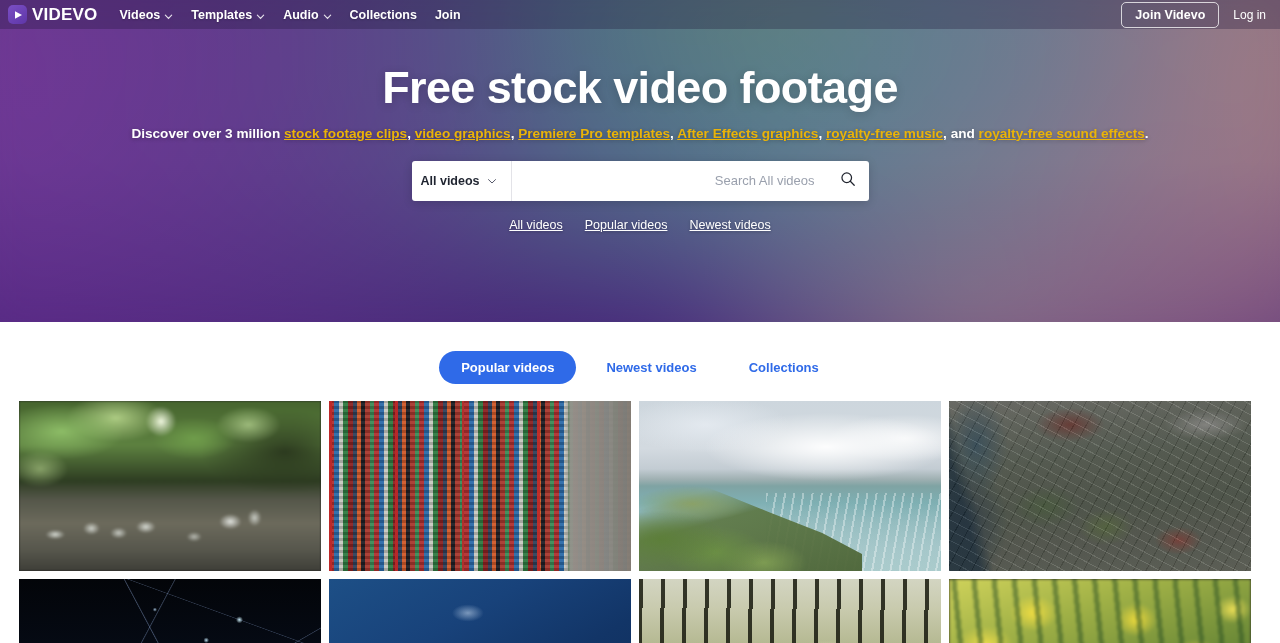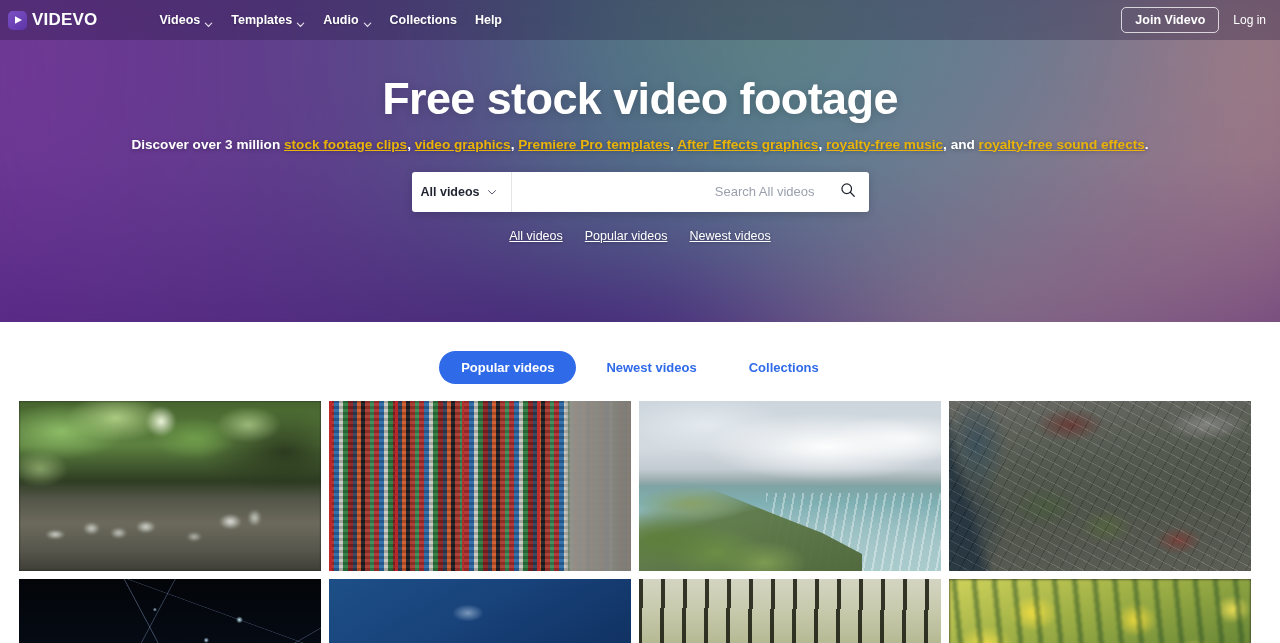--- a/index.html
+++ b/index.html
@@ -41,41 +41,40 @@
       linear-gradient(180deg, #5e6f86 0%, #5c6f8a 30%, #5a5590 58%, #4c2f84 84%, #4a1f78 100%);
   }
   .hero-veil {
     position: absolute; inset: 0;
     background: linear-gradient(180deg, rgba(40,30,70,0.10) 0%, rgba(48,24,92,0.10) 50%, rgba(60,22,110,0.28) 100%);
   }
 
   
   .navbar {
     position: relative; z-index: 20;
-    height: 40px;
+    height: 29px;
     display: flex;
     align-items: center;
     padding: 0 14px 0 8px;
     background: rgba(30,20,55,0.30);
-    gap: 40px;
   }
   .logo-wrap { display: flex; align-items: center; gap: 5px; margin-right: 22px; }
   .logo-mark {
     width: 19px; height: 19px; border-radius: 5px;
     background: linear-gradient(145deg, #7b4fc4 0%, #5e36a8 100%);
     display: flex; align-items: center; justify-content: center;
   }
   .logo-mark svg { display: block; }
   .logo-text {
     color: #fff; font-size: 17px; font-weight: bold;
     letter-spacing: 0.2px;
   }
   .nav-links { display: flex; align-items: center; gap: 18px; }
   .nav-item {
-    display: flex; align-items: flex-end; gap: 4px;
+    display: flex; align-items: center; gap: 4px;
     color: #ffffff; font-size: 12.5px; font-weight: bold;
     cursor: pointer; white-space: nowrap;
     text-shadow: 0 1px 2px rgba(0,0,0,0.25);
   }
   .caret { display: inline-block; width: 9px; height: 9px; opacity: 0.85; }
   .nav-right { margin-left: auto; display: flex; align-items: center; gap: 14px; }
   .btn-join {
     border: 1px solid rgba(255,255,255,0.75);
     border-radius: 5px;
     padding: 5px 13px;
@@ -411,21 +410,21 @@
         <span class="caret">
           <svg width="9" height="9" viewBox="0 0 10 10">
               <path d="M1.5 3.5 L5 7 L8.5 3.5" stroke="#fff" stroke-width="1.3" fill="none" stroke-linecap="round"></path>
             </svg>
         </span>
       </div>
       <div class="nav-item">
         <span>Collections</span>
       </div>
       <div class="nav-item">
-        <span>Help</span>
+        <span>Join</span>
       </div>
     </div>
 
     <div class="nav-right">
       <button class="btn-join">Join Videvo</button>
       <span class="link-login">Log in</span>
     </div>
   </div>
 
   <div class="hero-content">

